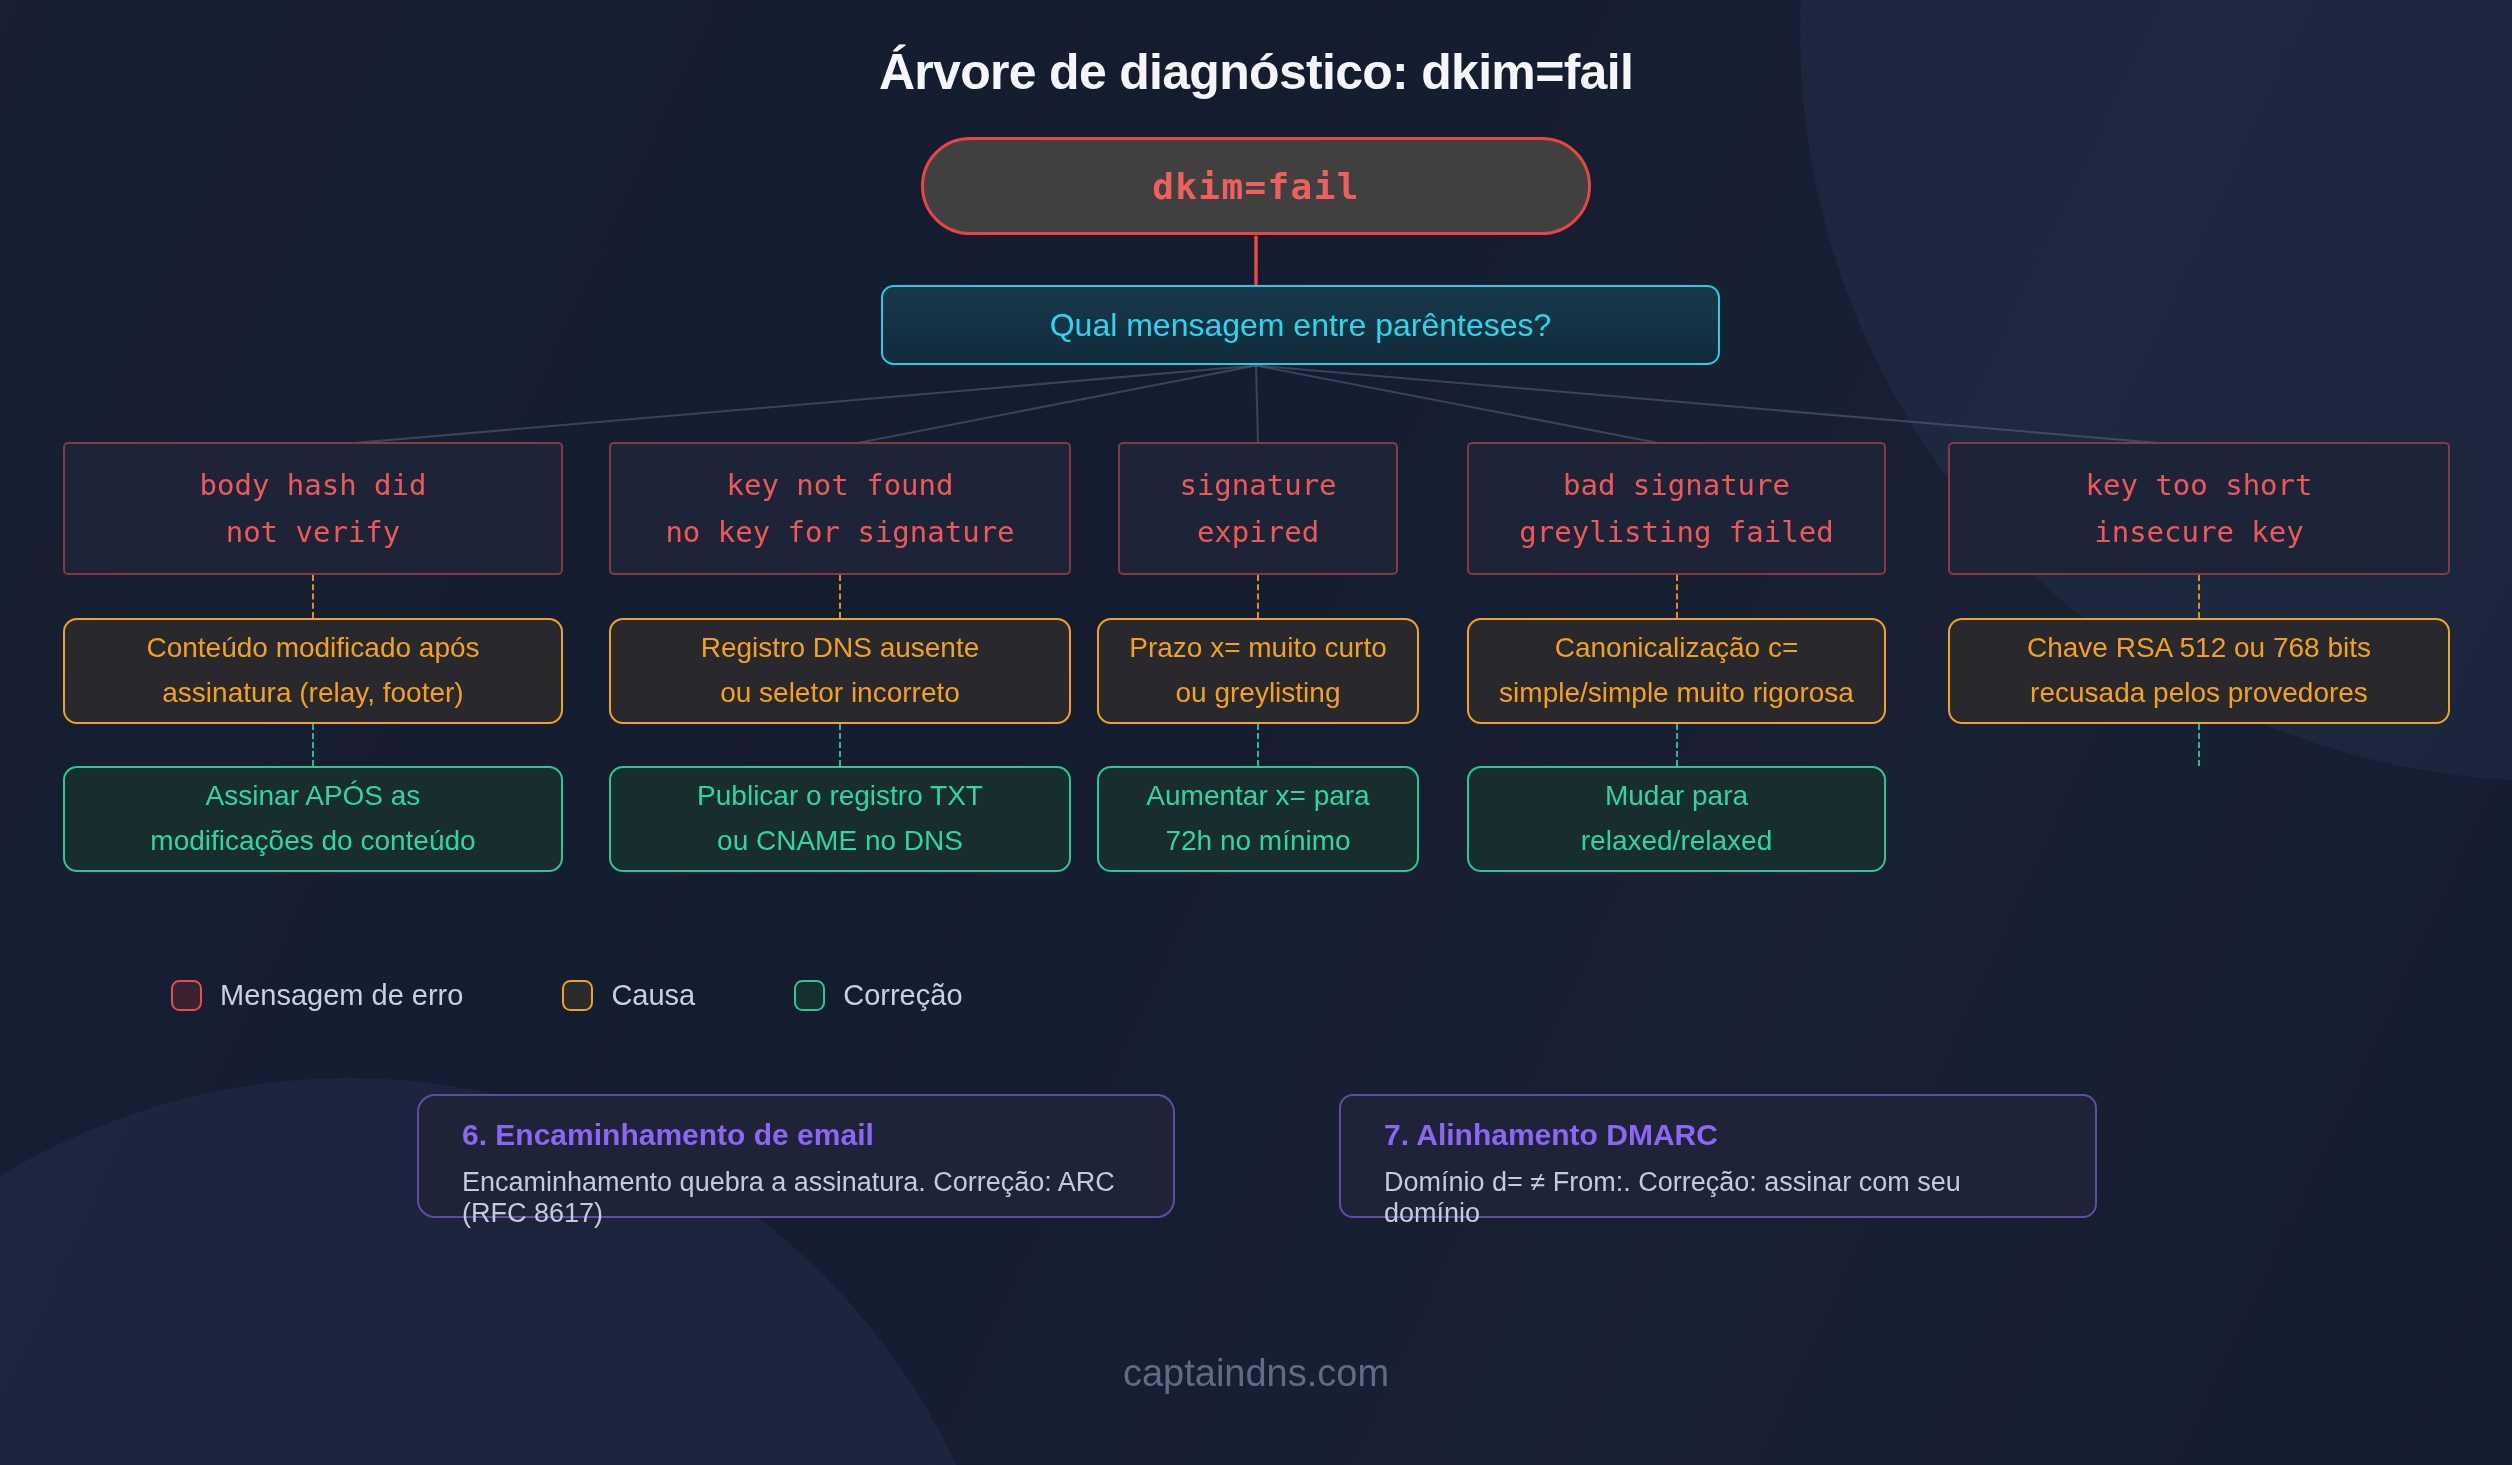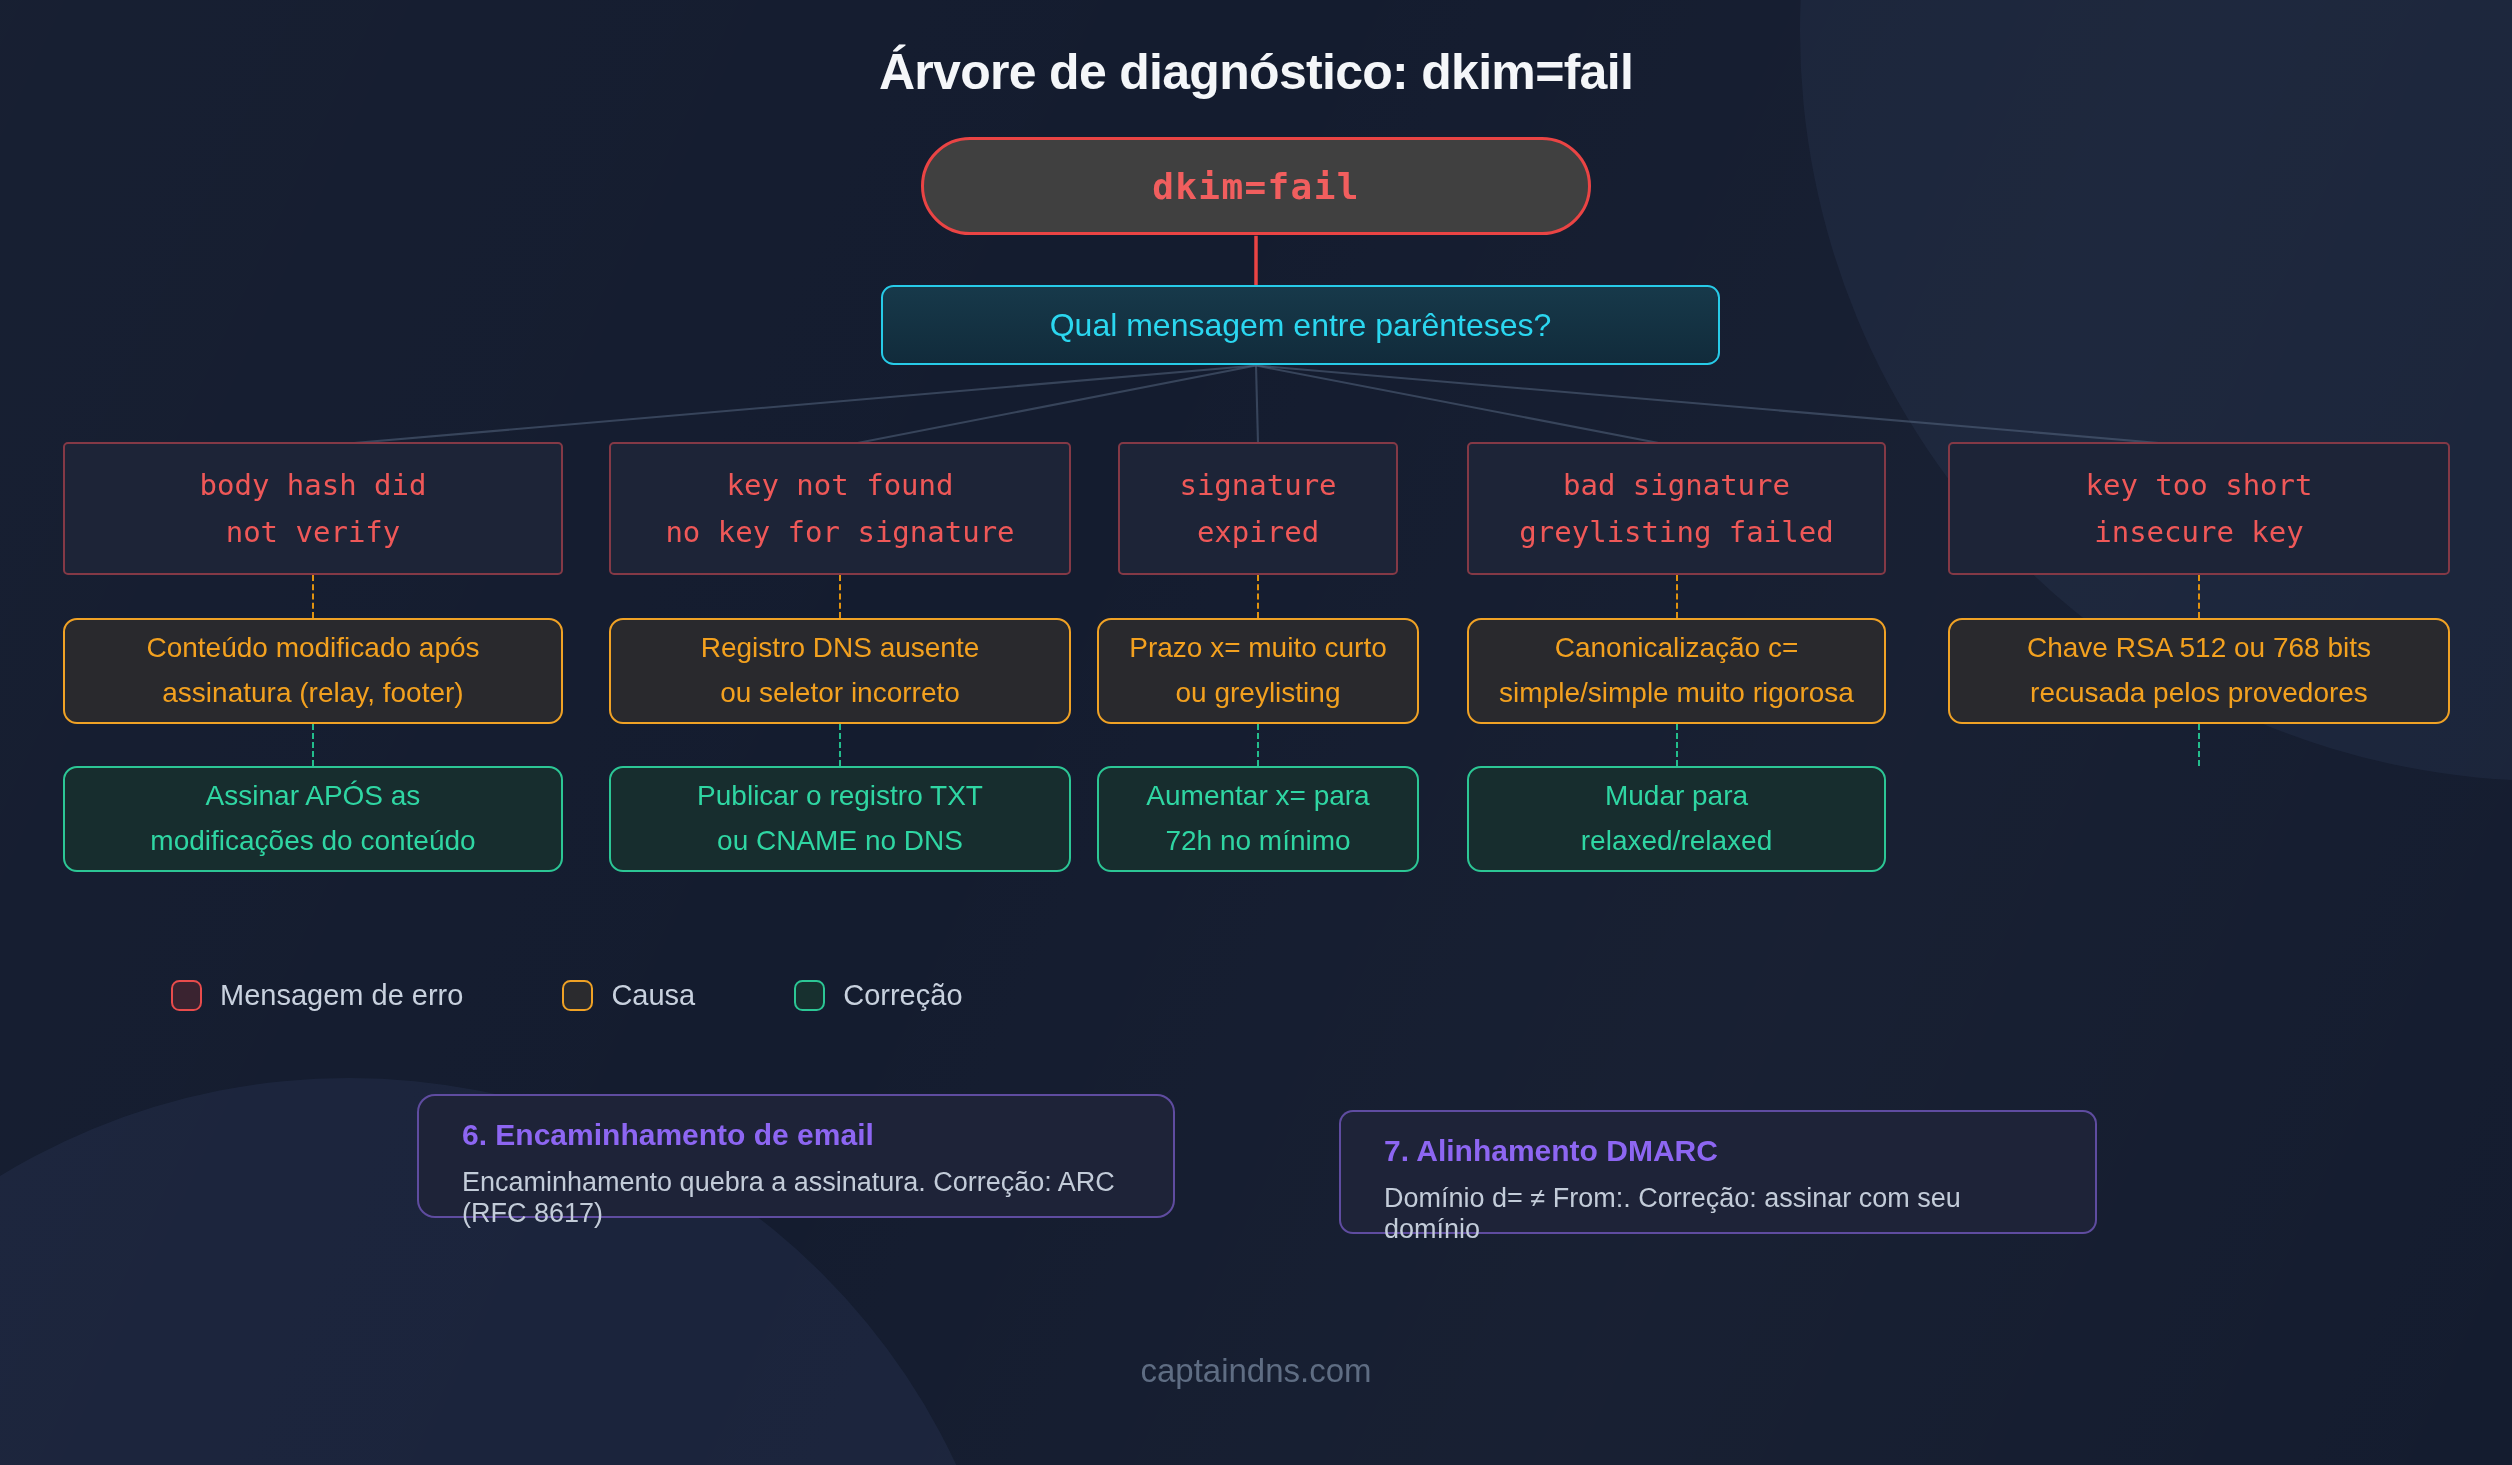--- a/index.html
+++ b/index.html
@@ -177,37 +177,37 @@
     position: absolute;
     top: 1094px;
     width: 758px; height: 124px;
     box-sizing: border-box;
     border: 2.1px solid rgba(139, 103, 230, 0.6);
     border-radius: 14px;
     background: #1e2338;
     padding: 22px 43px;
   }
   .info-card.card-1 { left: 417px; border-radius: 18px; }
-  .info-card.card-2 { left: 1339px; margin-top: 16px; }
+  .info-card.card-2 { left: 1339px; }
   .card-title {
     font-size: 30px;
     font-weight: 700;
     color: #8d66f2;
     margin-bottom: 15.4px;
   }
   .card-body {
     font-size: 27px;
     color: #c3ccd9;
   }
 
   #footer-domain {
     position: absolute;
     top: 1352px; left: 0; width: 100%;
     text-align: center;
-    font-size: 33px;
+    font-size: 38px;
     color: #5f6d83;
   }
 </style>
 </head>
 <body>
 
 <div id="canvas">
 
   <div class="bg-blob top-right"></div>
   <div class="bg-blob bottom-left"></div>

